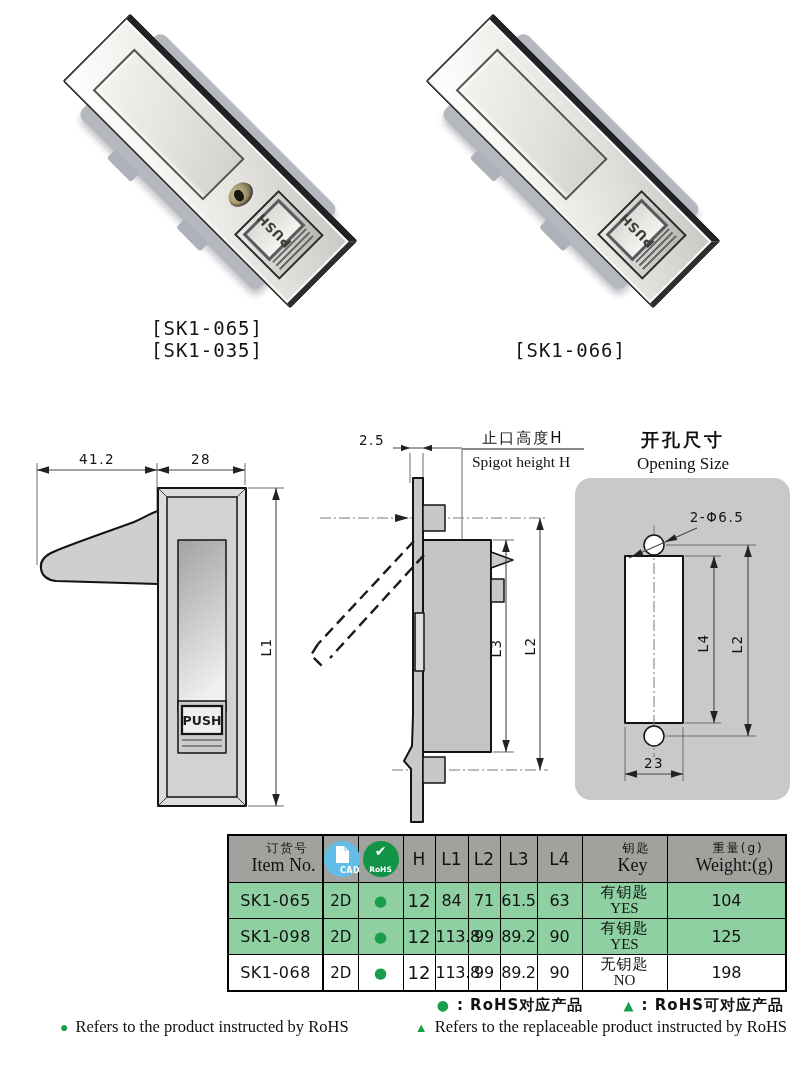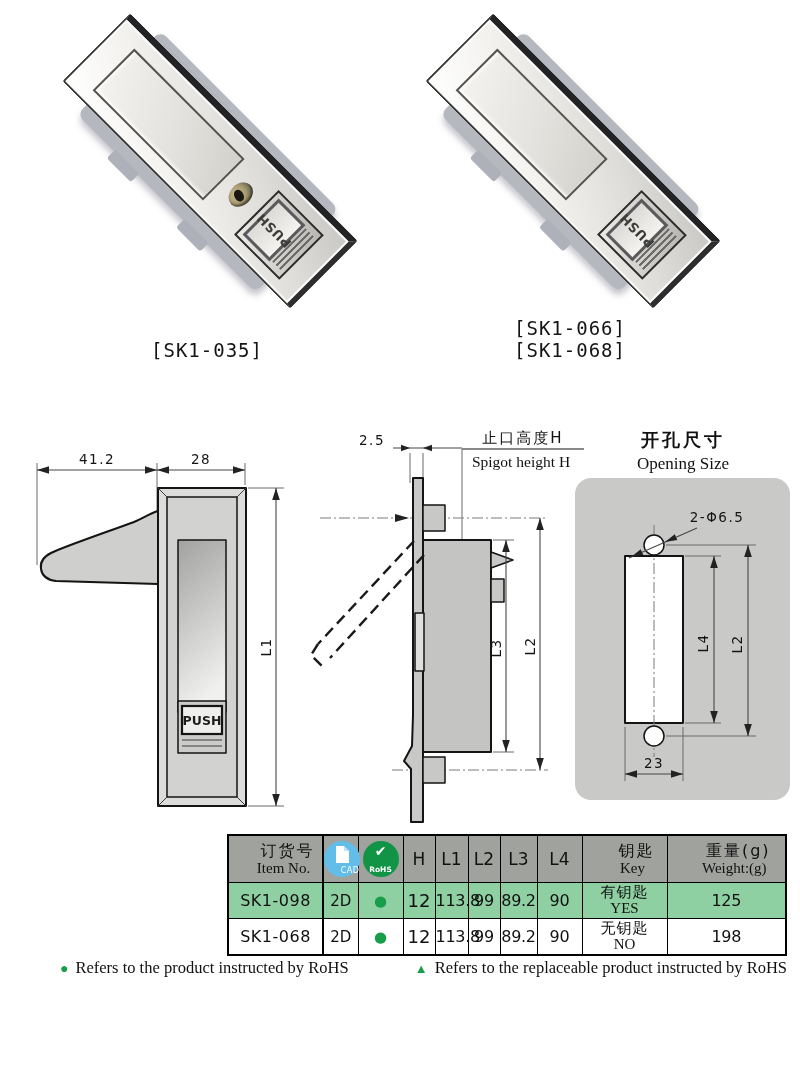--- a/index.html
+++ b/index.html
@@ -55,35 +55,35 @@
   .push-dt{font-family:"DejaVu Sans",sans-serif;font-size:12.5px;font-weight:bold;fill:#1c1c1c;}
   
   .spec{position:relative;height:241px;}
   table.spec-table{border-collapse:collapse;table-layout:fixed;width:558px;margin:9px 0 0 227px;
     border:2px solid #000;}
   .spec-table th,.spec-table td{border:1px solid #000;text-align:center;vertical-align:middle;padding:0;overflow:visible;white-space:nowrap;}
   .spec-table th{background:#a0a29e;height:46px;font-weight:normal;}
   .spec-table td{height:35px;background:#ffffff;}
   .spec-table tr.hl td{background:#8ed0a2;}
   .spec-table .bL{border-left-width:2px;}
-  .th-cn{display:block;font-size:16px;letter-spacing:2px;line-height:1.15;padding-left:24px;}
-  .th-en{display:block;font-family:"Liberation Serif",serif;font-size:15px;line-height:1.1;padding-left:16px;}
+  .th-cn{display:block;font-size:12px;letter-spacing:2px;line-height:1.15;padding-left:24px;}
+  .th-en{display:block;font-family:"Liberation Serif",serif;font-size:18px;line-height:1.1;padding-left:16px;}
   .th-letter{font-size:17px;}
   .cell-item{font-size:16px;letter-spacing:.5px;}
   .cell-cad{font-size:15px;}
   .cell-num{font-size:16px;letter-spacing:-.3px;}
   .cell-h{font-size:18px;}
   .key-cn{display:block;font-size:15px;letter-spacing:1px;line-height:1.12;}
   .key-en{display:block;font-family:"Liberation Serif",serif;font-size:15px;line-height:1.05;}
   .green-dot{color:#189e4a;font-size:15px;}
   .icon-cad{position:relative;width:36px;height:36px;margin:0 auto;border-radius:50%;background:#62bee9;}
   .icon-cad .doc{position:absolute;left:12px;top:5px;width:13px;height:17px;background:#ffffff;
     clip-path:polygon(0 0,60% 0,100% 30%,100% 100%,0 100%);}
   .icon-cad .doc:after{content:"";position:absolute;right:0;top:0;width:5px;height:5px;background:#bfe4f6;}
-  .icon-cad .icon-label{position:absolute;left:16px;right:0;bottom:2px;color:#fff;font-size:8px;font-weight:normal;letter-spacing:.5px;text-align:center;}
+  .icon-cad .icon-label{position:absolute;left:16px;right:0;bottom:2px;color:#fff;font-size:8px;font-weight:bold;letter-spacing:.5px;text-align:center;}
   .icon-rohs{position:relative;width:36px;height:36px;margin:0 auto;border-radius:50%;background:#129447;}
   .icon-rohs .check{position:absolute;left:0;right:0;top:2px;text-align:center;color:#fff;font-size:14px;font-weight:bold;}
   .icon-rohs .icon-label{position:absolute;left:0;right:0;bottom:3px;color:#fff;font-size:7.5px;font-weight:bold;text-align:center;}
   
   .legend1{margin-top:4px;padding-right:16px;text-align:right;font-size:15px;font-weight:600;letter-spacing:1px;}
   .legend1 .grp{margin-left:34px;}
   .legend2{display:flex;justify-content:space-between;padding:2px 13px 0 60px;
     font-family:"Liberation Serif",serif;font-size:16.5px;}
   .mark{color:#189e4a;margin-right:7px;font-size:14px;}
   .tri{font-size:13px;}
@@ -103,40 +103,40 @@
           </div>
         <div class="push-btn">
           <div class="push-inner">
             <span class="push-word">PUSH</span>
           </div>
           <div class="push-grille"></div>
         </div>
       </div>
     </div>
     <figcaption>
+      <div>[SK1-065]</div>
       <div>[SK1-035]</div>
     </figcaption>
   </figure>
 
   <figure class="product right">
     <div class="latch-rot">
       <div class="housing"></div>
       <div class="latch-face">
         <div class="recess"></div>
         <div class="push-btn">
           <div class="push-inner">
             <span class="push-word">PUSH</span>
           </div>
           <div class="push-grille"></div>
         </div>
       </div>
     </div>
     <figcaption>
       <div>[SK1-066]</div>
-      <div>[SK1-068]</div>
     </figcaption>
   </figure>
 
 </section>
 
 <section class="drawings">
 <svg viewBox="0 0 800 410" width="800" height="410">
   <defs>
     <marker id="arr" markerUnits="userSpaceOnUse" markerWidth="14" markerHeight="10" refX="13" refY="5" orient="auto-start-reverse">
       <path d="M13,5 L1,1.2 L1,8.8 Z" fill="#222"></path>
@@ -257,20 +257,35 @@
         <span class="th-cn">钥匙</span>
         <span class="th-en">Key</span>
       </th>
       <th>
         <span class="th-cn">重量(g)</span>
         <span class="th-en">Weight:(g)</span>
       </th>
     </tr>
     </thead>
     <tbody>
+    <tr class="hl">
+      <td class="cell-item">SK1-065</td>
+      <td class="bL cell-cad">2D</td>
+      <td><span class="green-dot">●</span></td>
+      <td class="cell-h">12</td>
+      <td class="cell-num">84</td>
+      <td class="cell-num">71</td>
+      <td class="cell-num">61.5</td>
+      <td class="cell-num">63</td>
+      <td>
+        <span class="key-cn">有钥匙</span>
+        <span class="key-en">YES</span>
+      </td>
+      <td class="cell-num">104</td>
+    </tr>
     <tr class="hl">
       <td class="cell-item">SK1-098</td>
       <td class="bL cell-cad">2D</td>
       <td><span class="green-dot">●</span></td>
       <td class="cell-h">12</td>
       <td class="cell-num">113.8</td>
       <td class="cell-num">99</td>
       <td class="cell-num">89.2</td>
       <td class="cell-num">90</td>
       <td>
@@ -290,17 +305,21 @@
       <td class="cell-num">90</td>
       <td>
         <span class="key-cn">无钥匙</span>
         <span class="key-en">NO</span>
       </td>
       <td class="cell-num">198</td>
     </tr>
     </tbody>
   </table>
 
+  <div class="legend1">
+    <span class="grp"><span class="mark">●</span><span>: RoHS对应产品</span></span>
+    <span class="grp"><span class="mark tri">▲</span><span>: RoHS可对应产品</span></span>
+  </div>
   <div class="legend2">
     <span><span class="mark">●</span><span>Refers to the product instructed by RoHS</span></span>
     <span><span class="mark tri">▲</span><span>Refers to the replaceable product instructed by RoHS</span></span>
   </div>
 </section>
 
 </body></html>

